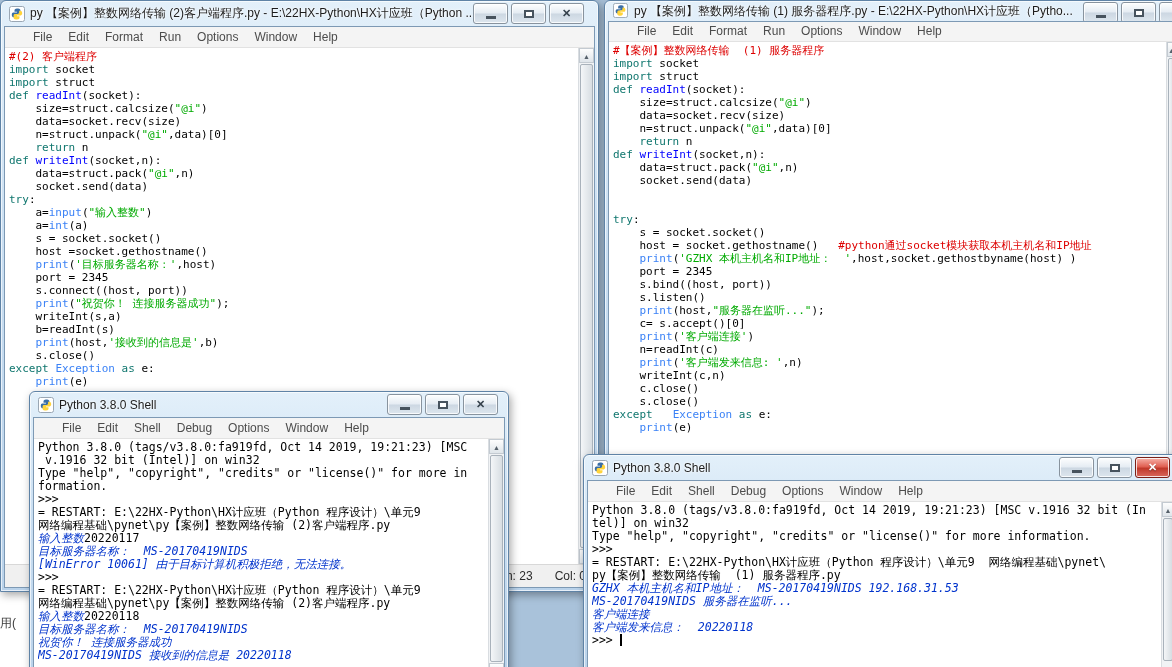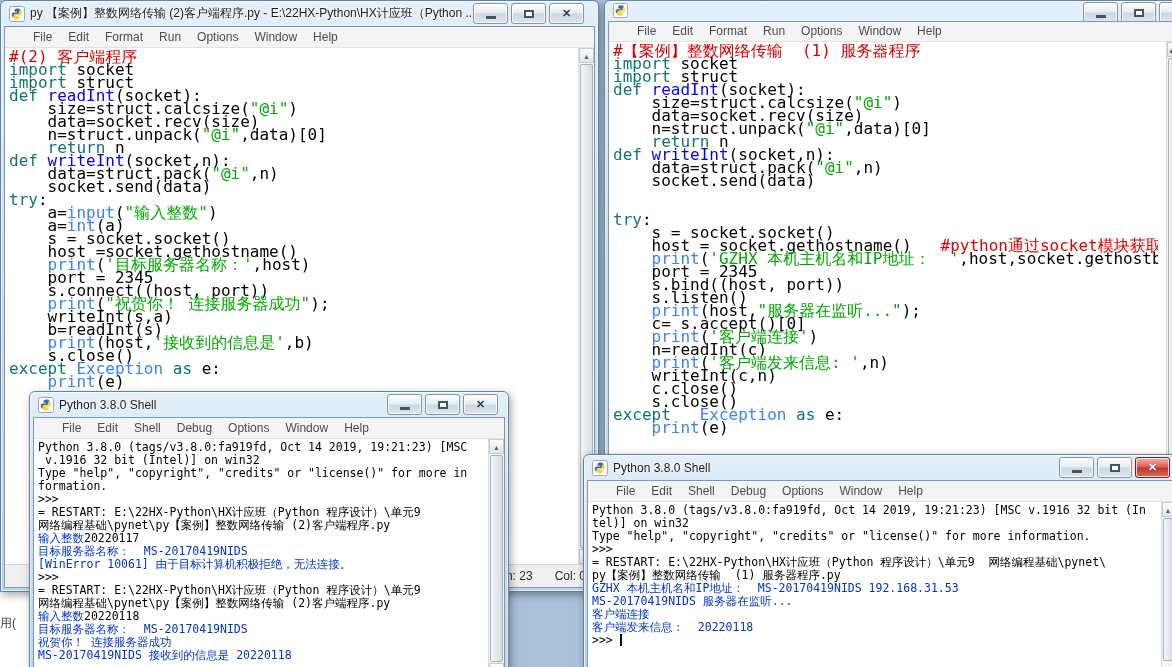--- a/index.html
+++ b/index.html
@@ -48,21 +48,21 @@
     height:20px;background:#f4f4f4;border-bottom:1px solid #e2e2e2;
     display:flex;align-items:flex-end;padding-left:20px;flex:0 0 auto;
   }
   .menu-item{
     font-size:12px;color:#4c4c4c;padding:0 8px;line-height:20px;white-space:pre;cursor:default;
   }
   .textarea{position:relative;flex:1 1 auto;background:#fff;overflow:hidden;}
   .code{
     position:absolute;left:4px;top:2px;right:18px;bottom:0;
     font-family:"DejaVu Sans Mono", monospace;
-    font-size:16px;line-height:13px;white-space:pre;overflow:hidden;
+    font-size:11px;line-height:13px;white-space:pre;overflow:hidden;
   }
   .shell .code{font-size:11.5px;}
   .cl{height:13px;}
   
   .vscroll{
     position:absolute;top:0;right:0;bottom:0;width:15px;
     background:#f1f3f5;border-left:1px solid #d9dde1;
   }
   .sb-arrow{
     height:15px;font-size:7px;color:#55606a;text-align:center;line-height:15px;
@@ -96,21 +96,21 @@
   .win-d{left:583px;top:454px;width:594px;height:226px;z-index:4;}
   .win-d .caps{right:8px;}
   .win-d .win-inner{top:25px;}
   
   .bg-frag{
     position:absolute;left:0;top:590px;width:29px;height:77px;background:#fff;z-index:0;
     border-top:1px solid #cfcfcf;font-size:12px;color:#3c3c3c;overflow:hidden;
   }
   .bg-frag span{display:block;margin-top:24px;white-space:nowrap;}
 </style>
-<style>.t-c{color:#dd0000;}.t-k{color:#0f766e;}.t-d{color:#0000ff;}.t-s{color:#00aa00;}.t-b{color:#3b82f6;}.t-p{color:#000000;}.t-con{color:#000000;}.t-out{color:#0033cc;}.t-in{color:#000000;margin-top:16px;}</style></head>
+<style>.t-c{color:#dd0000;}.t-k{color:#0f766e;}.t-d{color:#0000ff;}.t-s{color:#00aa00;}.t-b{color:#3b82f6;}.t-p{color:#000000;}.t-con{color:#000000;}.t-out{color:#0033cc;font-style:italic;}.t-in{color:#000000;margin-top:16px;}</style></head>
 <body>
 
 <div class="bg-frag">
   <span>用(</span>
 </div>
 
 <div class="win win-a">
   <div class="titlebar">
     <span class="app-icon">
       <svg width="16" height="16" viewBox="0 0 16 16">
@@ -159,20 +159,21 @@
 
 <div class="win win-b">
   <div class="titlebar">
     <span class="app-icon">
       <svg width="15" height="15" viewBox="0 0 16 16">
           <rect x="0.5" y="0.5" width="15" height="15" rx="2" fill="#ffffff" stroke="#9aa7b4"></rect>
           <path d="M8 2.5c-2 0-2.5 1-2.5 2v1.3H8v.8H4.3C3.1 6.6 2.8 8 2.8 8.9c0 .9.5 2.4 2.1 2.4h1V9.8c0-1 .8-1.8 1.9-1.8h2.1c.9 0 1.5-.7 1.5-1.6V4.5c0-1-.5-2-2.4-2H8z" fill="#3a6ea5"></path>
           <path d="M8 13.5c2 0 2.5-1 2.5-2v-1.3H8v-.8h3.7c1.2 0 1.5-1.4 1.5-2.3 0-.9-.5-2.4-2.1-2.4h-1v1.5c0 1-.8 1.8-1.9 1.8H6.1c-.9 0-1.5.7-1.5 1.6v1.9c0 1 .5 2 2.4 2H8z" fill="#ffd43b"></path>
         </svg>
     </span>
+    <span class="title-text">py 【案例】整数网络传输  (1) 服务器程序.py - E:\22HX-Python\HX计应班（Pytho...</span>
     <div class="caps">
       <div class="cap">
           <span class="g-min"></span>
         </div>
       <div class="cap">
           <span class="g-max"></span>
         </div>
       <div class="cap">
           <span class="g-x">✕</span>
         </div>

